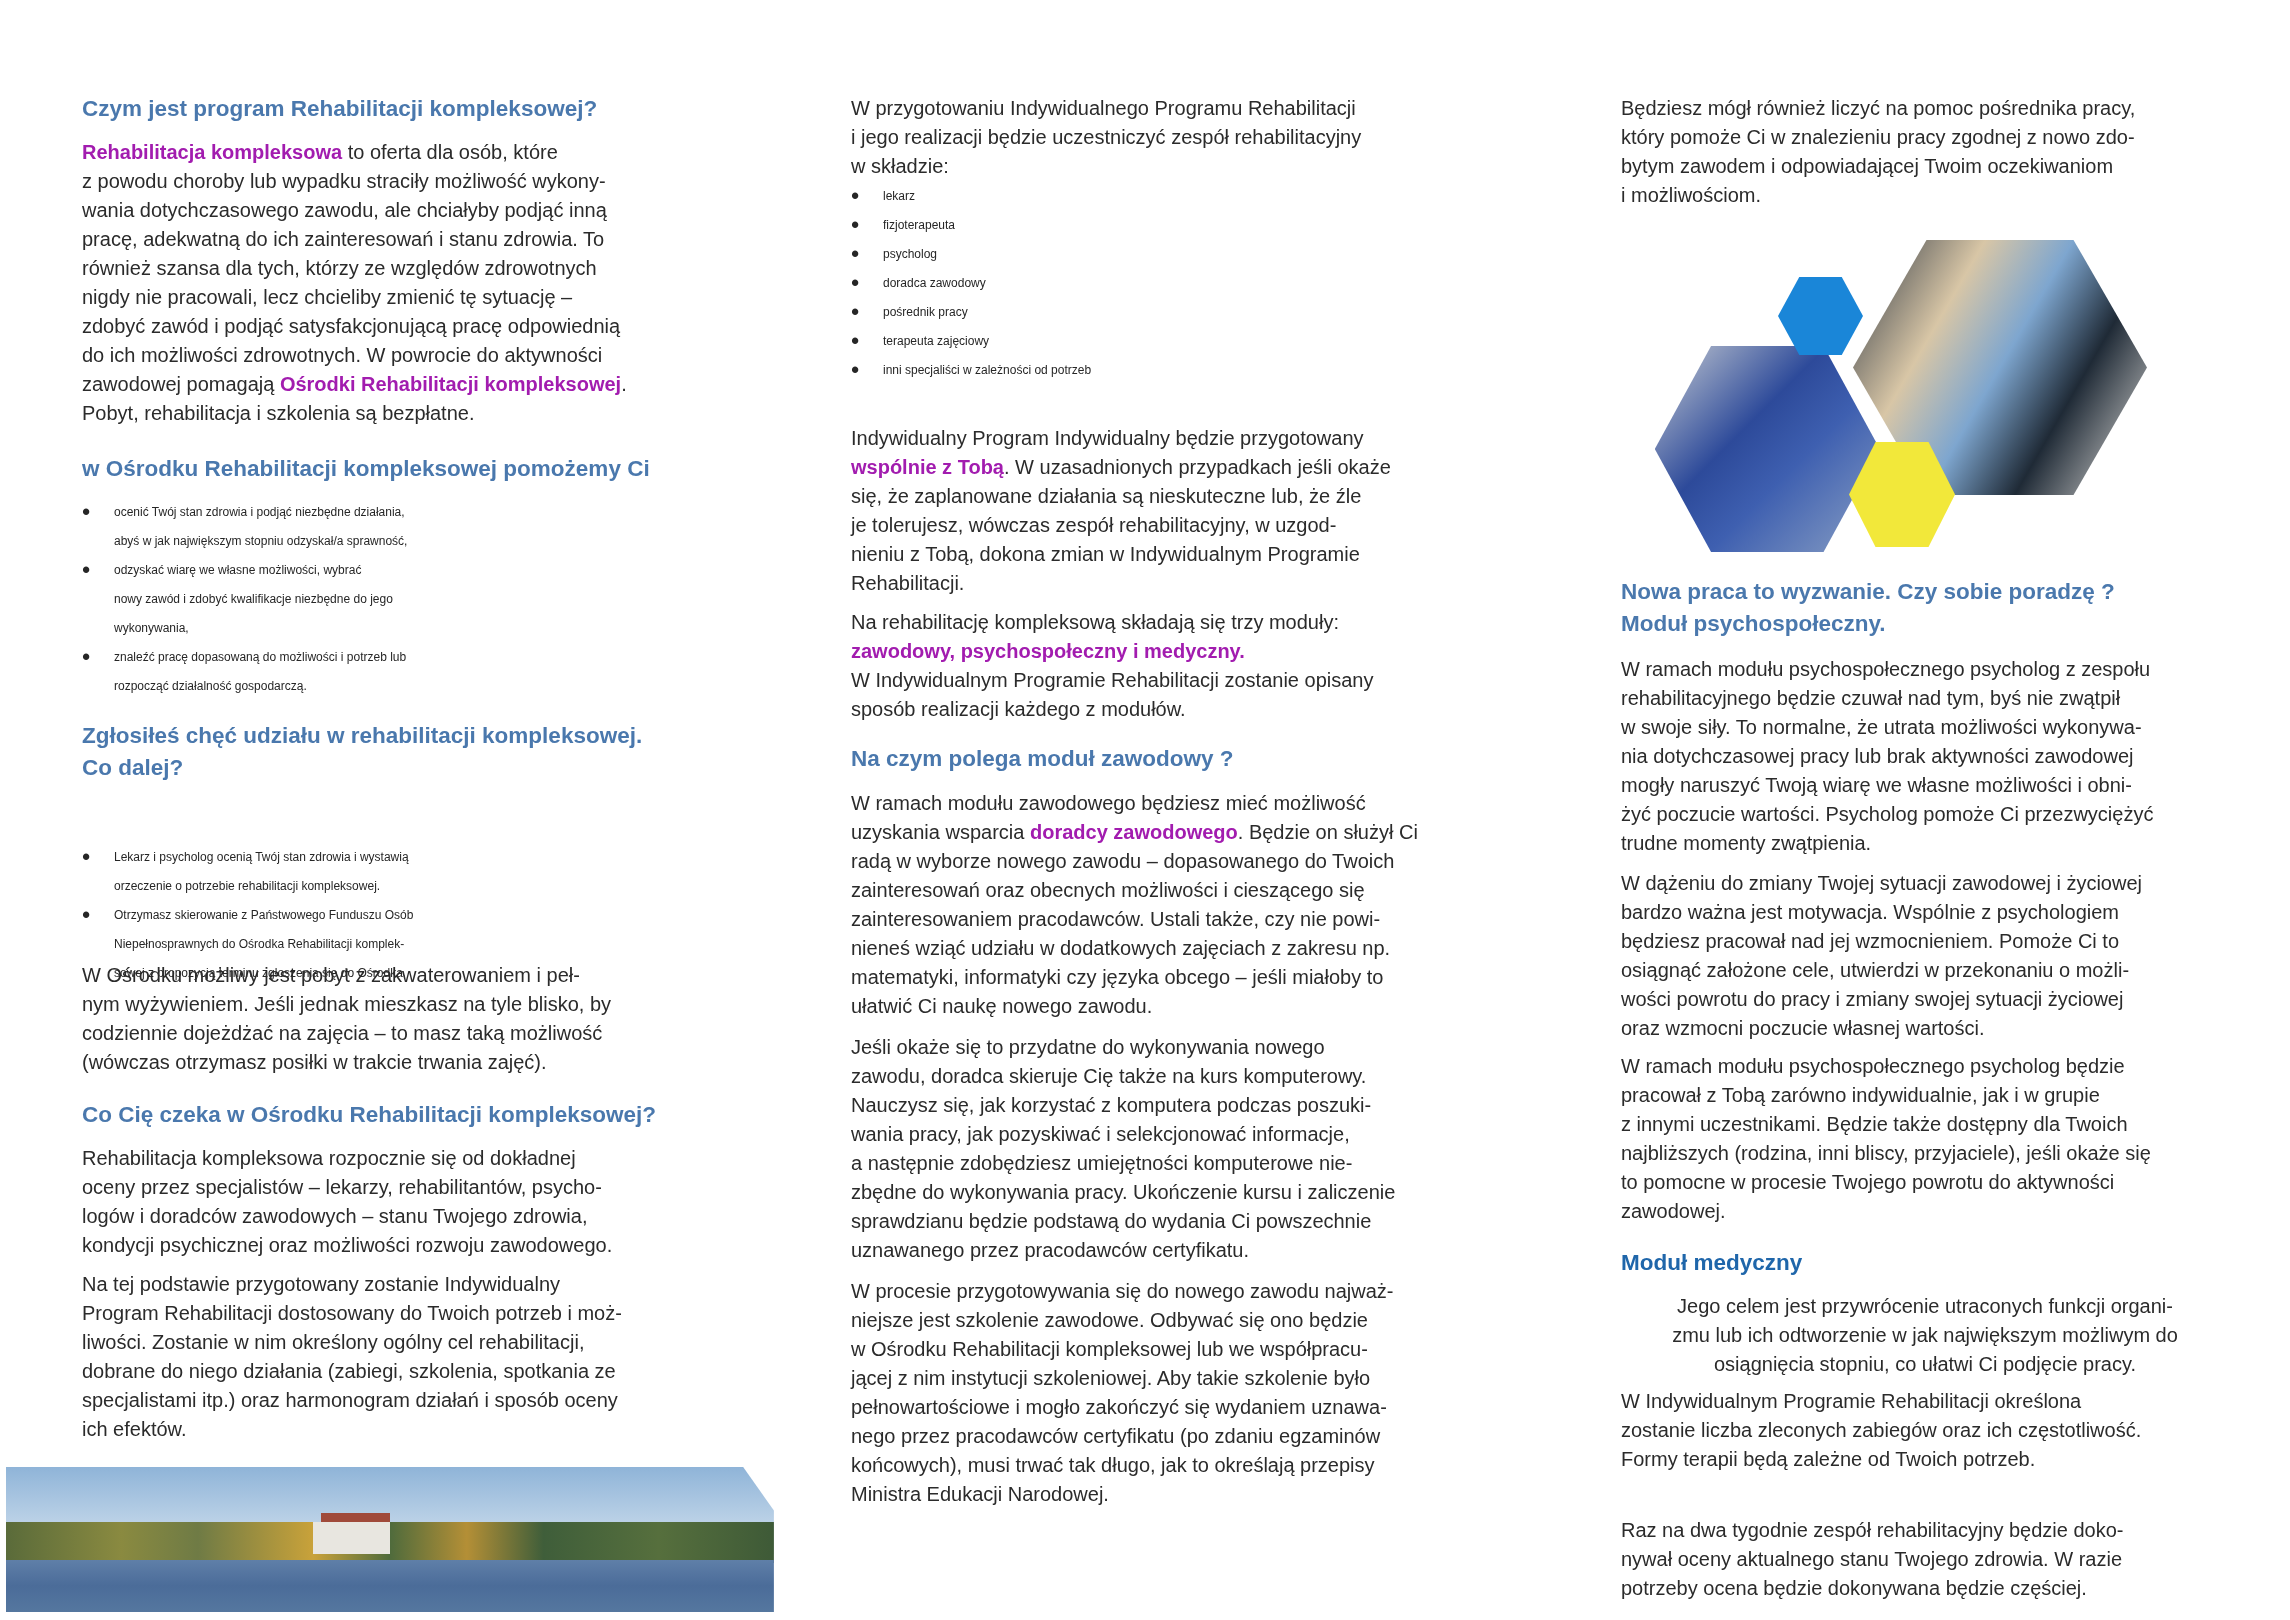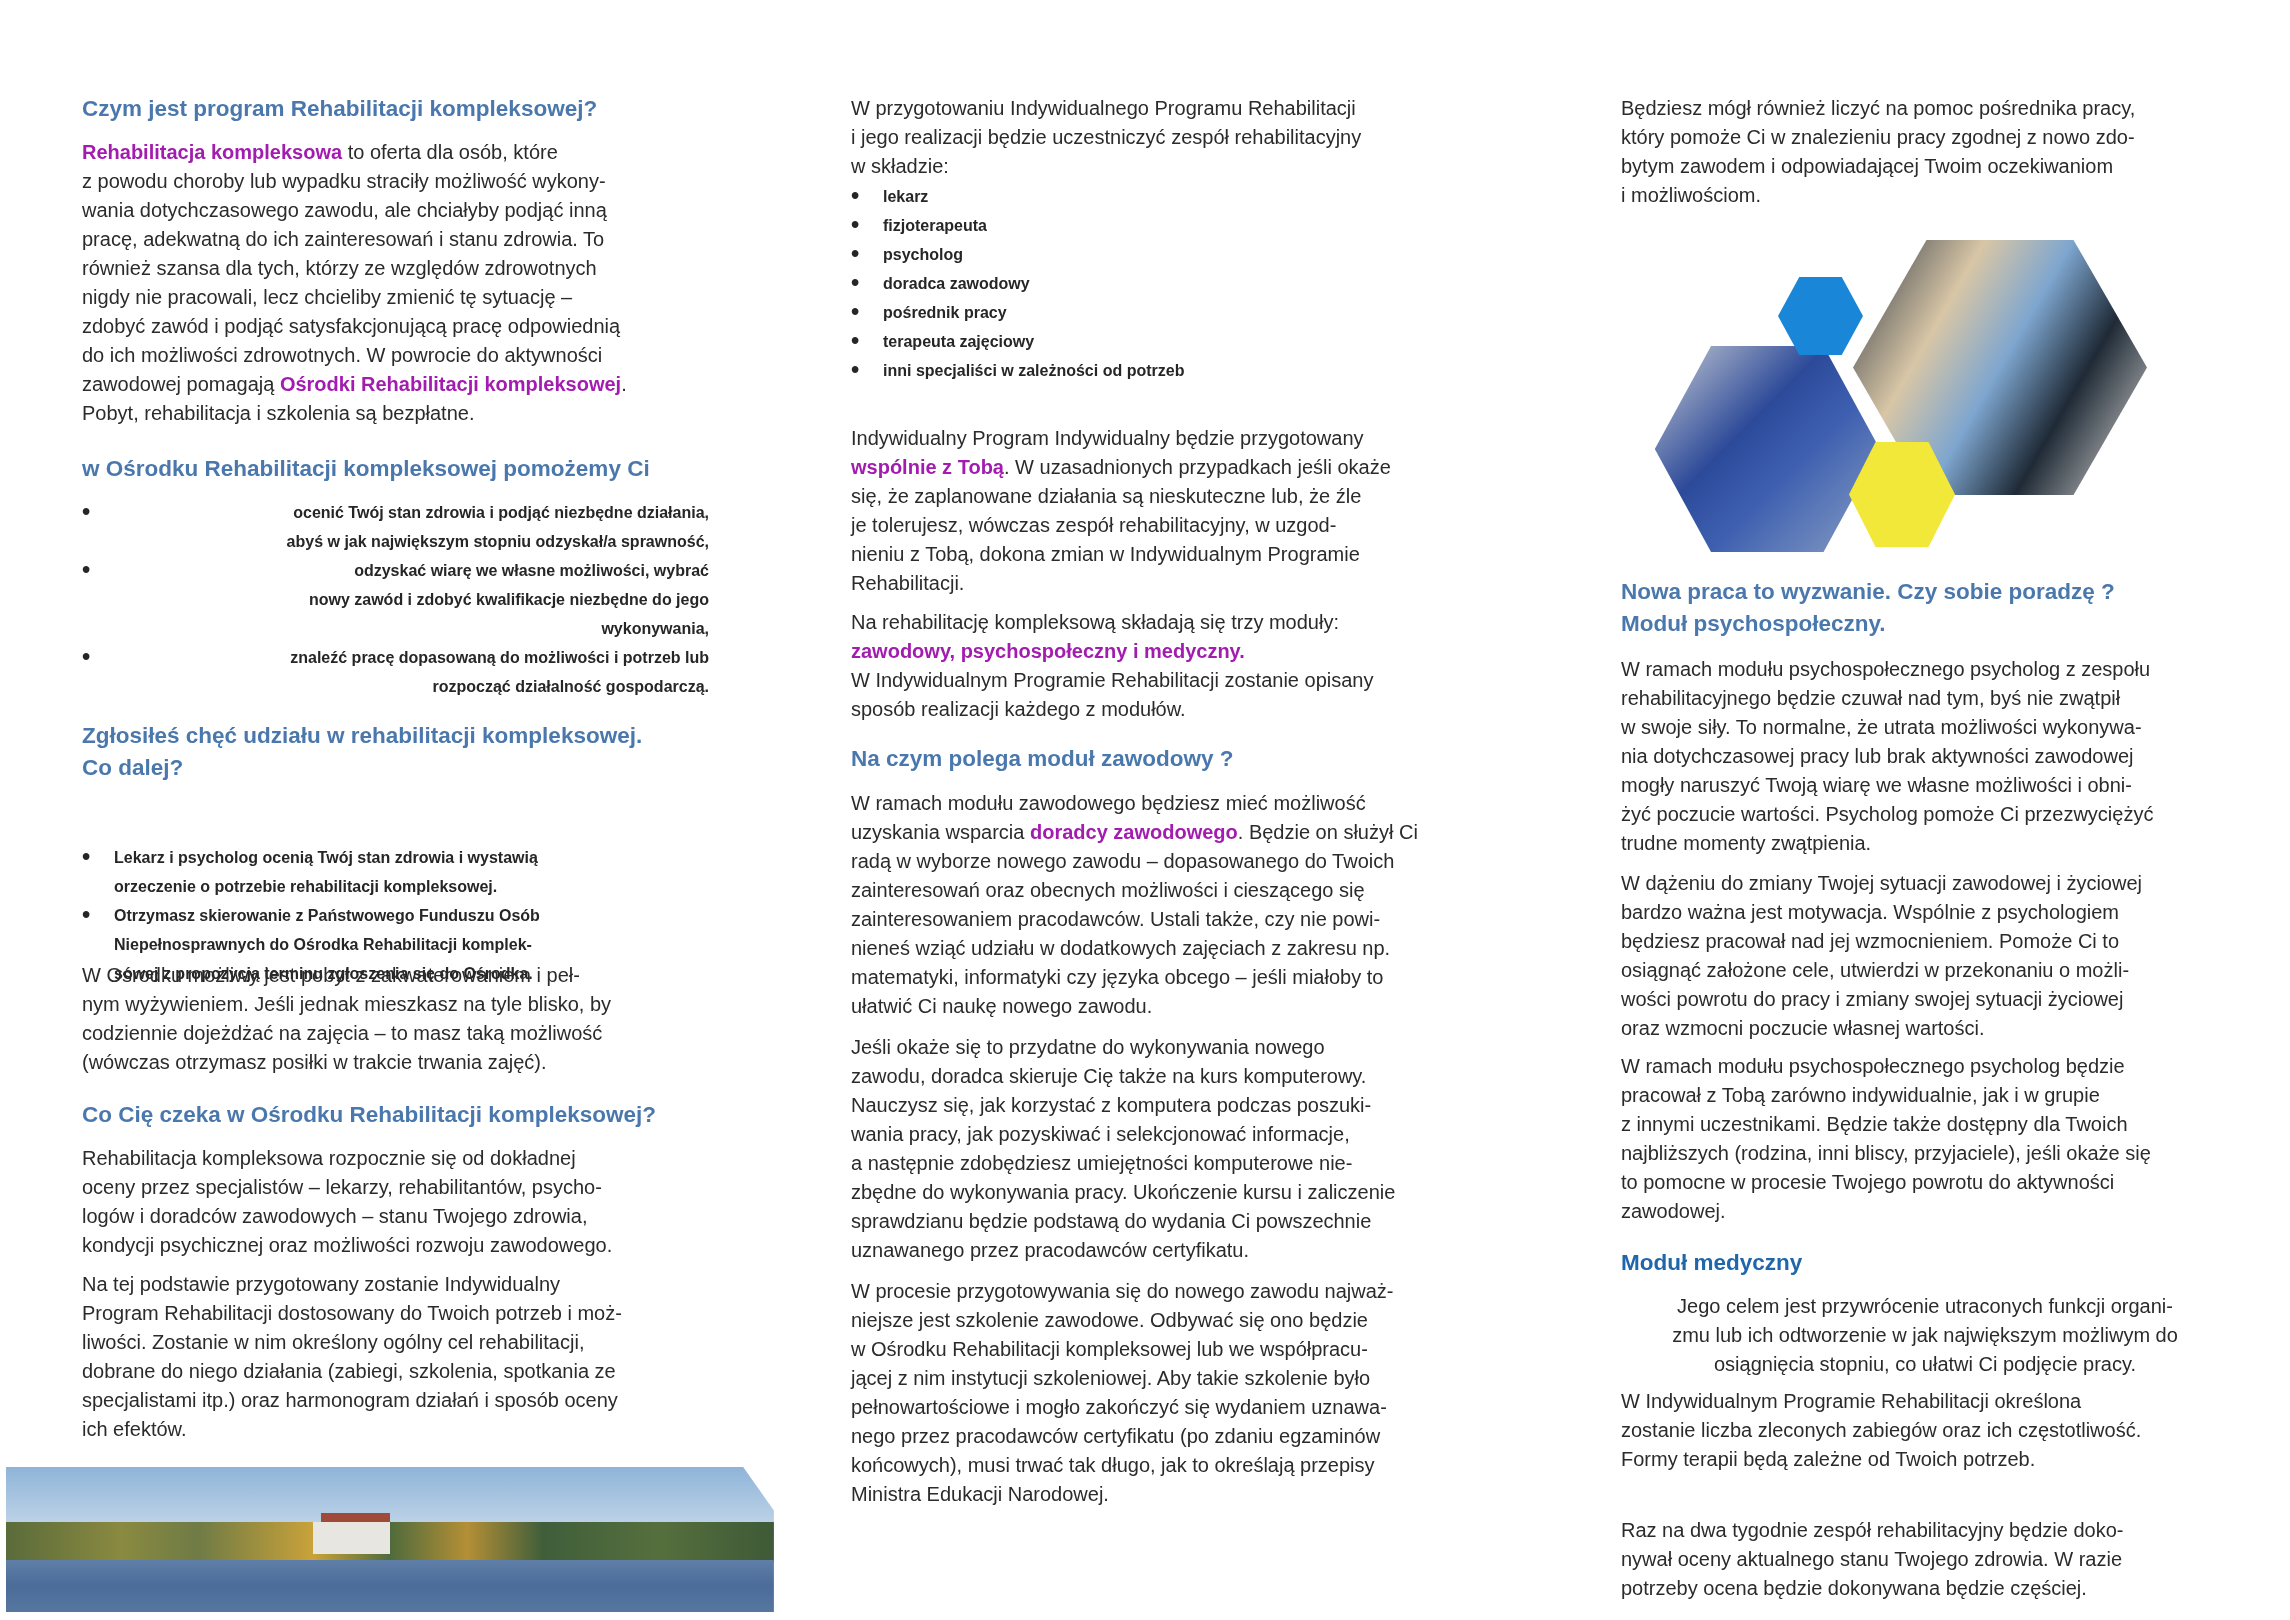--- a/index.html
+++ b/index.html
@@ -9,21 +9,21 @@
   }
   .col { position:absolute; top:0; }
   #col1 { left:82px; width:617px; }
   #col2 { left:851px; width:608px; }
   #col3 { left:1621px; width:588px; }
   .h { color:#4a78ad; font-weight:bold; font-size:22.5px; line-height:32px; margin:0; }
   .h.dark { color:#1f66aa; }
   .p { font-size:20px; line-height:29px; margin:0; white-space:pre-line; }
   .p b { color:#a21caf; }
   ul.bl { list-style:none; margin:0; padding:0; }
-  ul.bl li { position:relative; padding-left:32px; font-size:16px; line-height:29px; font-weight:bold; white-space:pre-line; color:#262626; }
+  ul.bl li { position:relative; padding-left:32px; font-size:12px; line-height:29px; font-weight:normal; white-space:pre-line; color:#262626; }
   ul.bl li::before { content:"\2022"; position:absolute; left:0; top:0; font-size:23.5px; }
   .abs { position:absolute; }
   
   #lake { position:absolute; left:5.9px; top:1467px; width:768px; height:145px; overflow:hidden;
           clip-path:polygon(0 0, 96% 0, 100% 30%, 100% 100%, 0 100%); }
   .sky { position:absolute; left:0; top:0; width:100%; height:60%;
          background:linear-gradient(#8fb4d8 0%, #b9d0e6 60%, #d7e3ee 100%); }
   .trees { position:absolute; left:0; top:38%; width:100%; height:28%;
            background:linear-gradient(90deg,#5a6b3a 0%,#8a8a40 15%,#6f7b45 25%,#c9a23a 40%,#4f6b3c 50%,#b48f36 60%,#3f5e3a 70%,#566f3d 85%,#3e5a37 100%); }
   .building { position:absolute; left:40%; top:38%; width:10%; height:22%; background:#e8e6e0; }
@@ -43,21 +43,21 @@
 wania dotychczasowego zawodu, ale chciałyby podjąć inną
 pracę, adekwatną do ich zainteresowań i stanu zdrowia. To
 również szansa dla tych, którzy ze względów zdrowotnych
 nigdy nie pracowali, lecz chcieliby zmienić tę sytuację –
 zdobyć zawód i podjąć satysfakcjonującą pracę odpowiednią
 do ich możliwości zdrowotnych. W powrocie do aktywności
 zawodowej pomagają </span><b>Ośrodki Rehabilitacji kompleksowej</b><span>.
 Pobyt, rehabilitacja i szkolenia są bezpłatne.</span></p>
 
   <h2 class="h abs" style="top:453px;">w Ośrodku Rehabilitacji kompleksowej pomożemy Ci</h2>
-  <ul class="bl abs" style="top:498px;width:627px;text-align:right;">
+  <ul class="bl abs" style="top:498px;width:627px;">
     <li>ocenić Twój stan zdrowia i podjąć niezbędne działania,
 abyś w jak największym stopniu odzyskał/a sprawność,</li>
     <li>odzyskać wiarę we własne możliwości, wybrać
 nowy zawód i zdobyć kwalifikacje niezbędne do jego
 wykonywania,</li>
     <li>znaleźć pracę dopasowaną do możliwości i potrzeb lub
 rozpocząć działalność gospodarczą.</li>
   </ul>
 
   <h2 class="h abs" style="top:720px;white-space:pre-line;">Zgłosiłeś chęć udziału w rehabilitacji kompleksowej.

